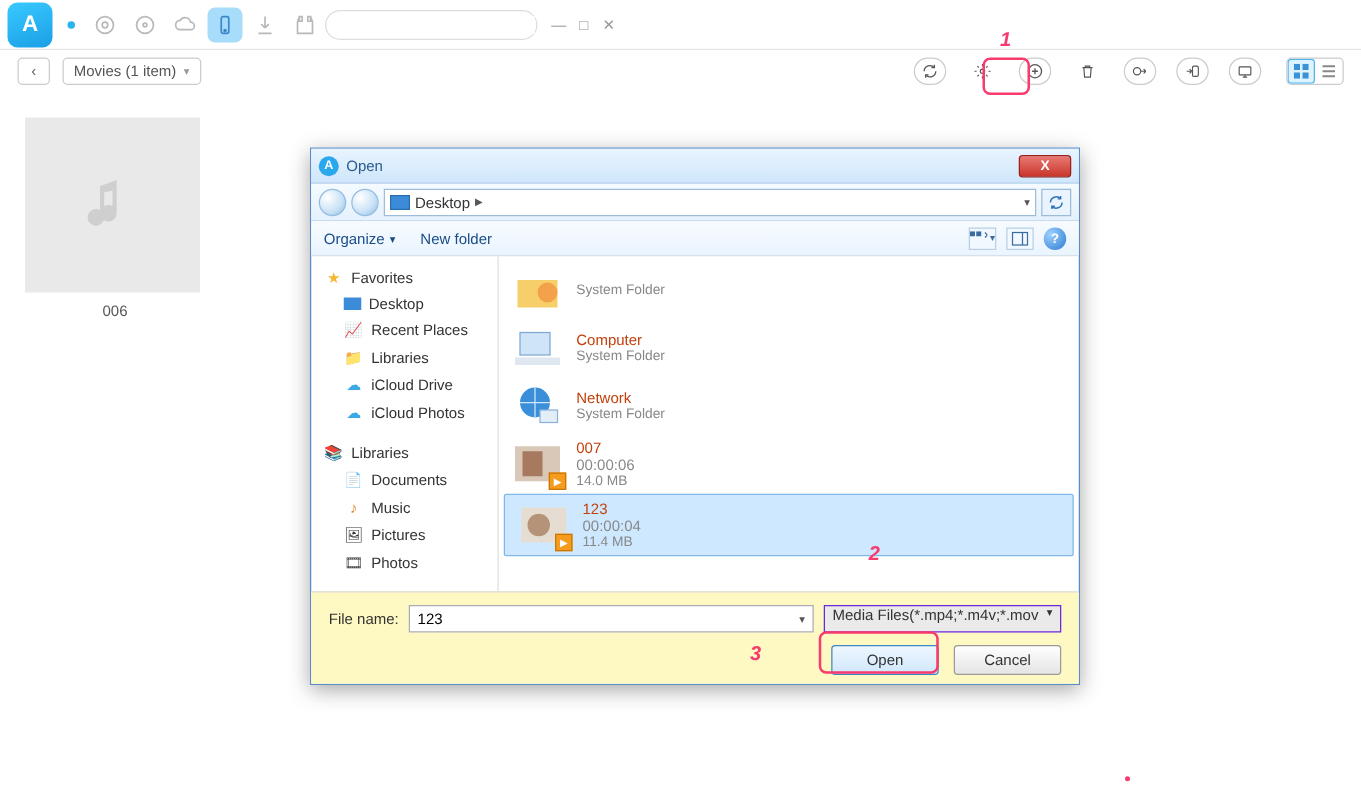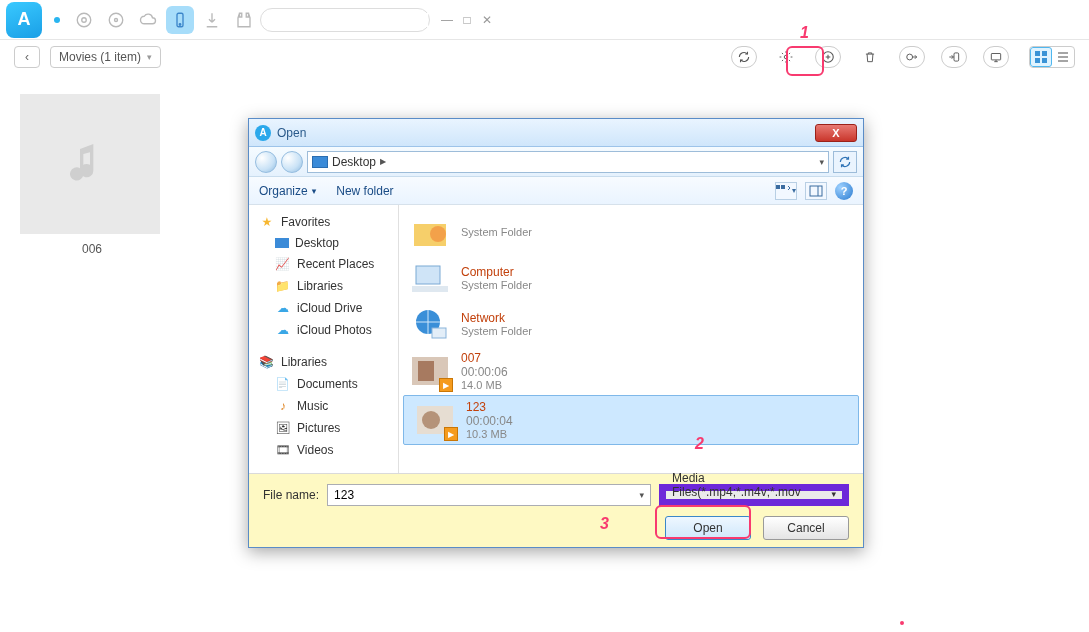--- a/index.html
+++ b/index.html
@@ -68,21 +68,21 @@
 .row .thumbico{width:42px;height:38px;display:flex;align-items:center;justify-content:center;position:relative}
 .row .thumbico svg{width:40px;height:36px}
 .row .meta .name{color:#c2410c}
 .row .meta .sub{color:#888;font-size:11px}
 .footer{height:74px;border-top:1px solid #dadada;background:#fef9c3;padding:10px 14px}
 .fnrow{display:flex;align-items:center;gap:8px}
 .fnrow label{color:#333}
 .fnrow .fname{flex:1;height:22px;border:1px solid #abadb3;background:#fff;padding:0 6px;display:flex;align-items:center}
 .fnrow .fname input{border:none;outline:none;flex:1}
 .fnrow .fname .dd{font-size:9px;color:#555}
-.filter{width:190px;height:22px;border:7px solid #6d28d9;background:#eaeaea;display:flex;align-items:flex-end;padding:0 6px;justify-content:space-between}
+.filter{width:190px;height:22px;border:1px solid #6d28d9;background:#eaeaea;display:flex;align-items:flex-start;padding:0 6px;justify-content:space-between}
 .btnrow{display:flex;justify-content:flex-end;gap:12px;margin-top:10px}
 .btn{width:86px;height:24px;border:1px solid #9a9a9a;background:linear-gradient(#fff,#e4e4e4);border-radius:3px;display:flex;align-items:center;justify-content:center}
 .btn.primary{border:1px solid #3b87c8;background:linear-gradient(#eef7ff,#cfe7fb)}
 .playov{position:absolute;right:-2px;bottom:-2px;width:14px;height:14px;background:#f59b1e;display:flex;align-items:center;justify-content:center;color:#fff;font-size:8px;border:1px solid #c97606}
 </style>
 </head>
 <body>
 
 <div class="titlebar" data-name="titlebar">
   <div class="logo-box" data-name="app-logo">A</div>
@@ -296,21 +296,21 @@
       <div class="grp item" data-name="sidebar-music">
           <span class="ico" data-name="music-icon" style="color:#e08b2e">♪</span>
           <span>Music</span>
         </div>
       <div class="grp item" data-name="sidebar-pictures">
           <span class="ico" data-name="pictures-icon">🖼</span>
           <span>Pictures</span>
         </div>
       <div class="grp item" data-name="sidebar-videos">
           <span class="ico" data-name="videos-icon">🎞</span>
-          <span>Videos</span>
+          <span>Photos</span>
         </div>
     </div>
     <div class="filepane" data-name="file-list">
       <div class="row" data-name="file-row-userfolder">
         <div class="thumbico" data-name="user-folder-icon">
             <svg viewBox="0 0 40 36">
               <rect x="4" y="10" width="32" height="22" fill="#f6cf6a"></rect>
               <circle cx="28" cy="20" r="8" fill="#f3a14a"></circle>
             </svg>
           </div>
@@ -362,21 +362,21 @@
         <div class="thumbico" data-name="video-thumb-icon">
             <svg viewBox="0 0 40 36">
               <rect x="2" y="4" width="36" height="28" fill="#e6ddd2"></rect>
               <circle cx="16" cy="18" r="9" fill="#b59379"></circle>
             </svg>
             <div class="playov" data-name="play-overlay-icon">▶</div>
           </div>
         <div class="meta">
             <div class="name">123</div>
             <div class="sub"><span>00:00:04</span></div>
-            <div class="sub">10.3 MB</div>
+            <div class="sub">11.4 MB</div>
           </div>
       </div>
     </div>
   </div>
   <div class="footer" data-name="dialog-footer">
     <div class="fnrow">
       <label data-name="filename-label">File name:</label>
       <div class="fname" data-name="filename-field">
           <input data-name="filename-input" value="123" style="">
           <span class="dd" data-name="filename-dropdown-icon">▾</span>

